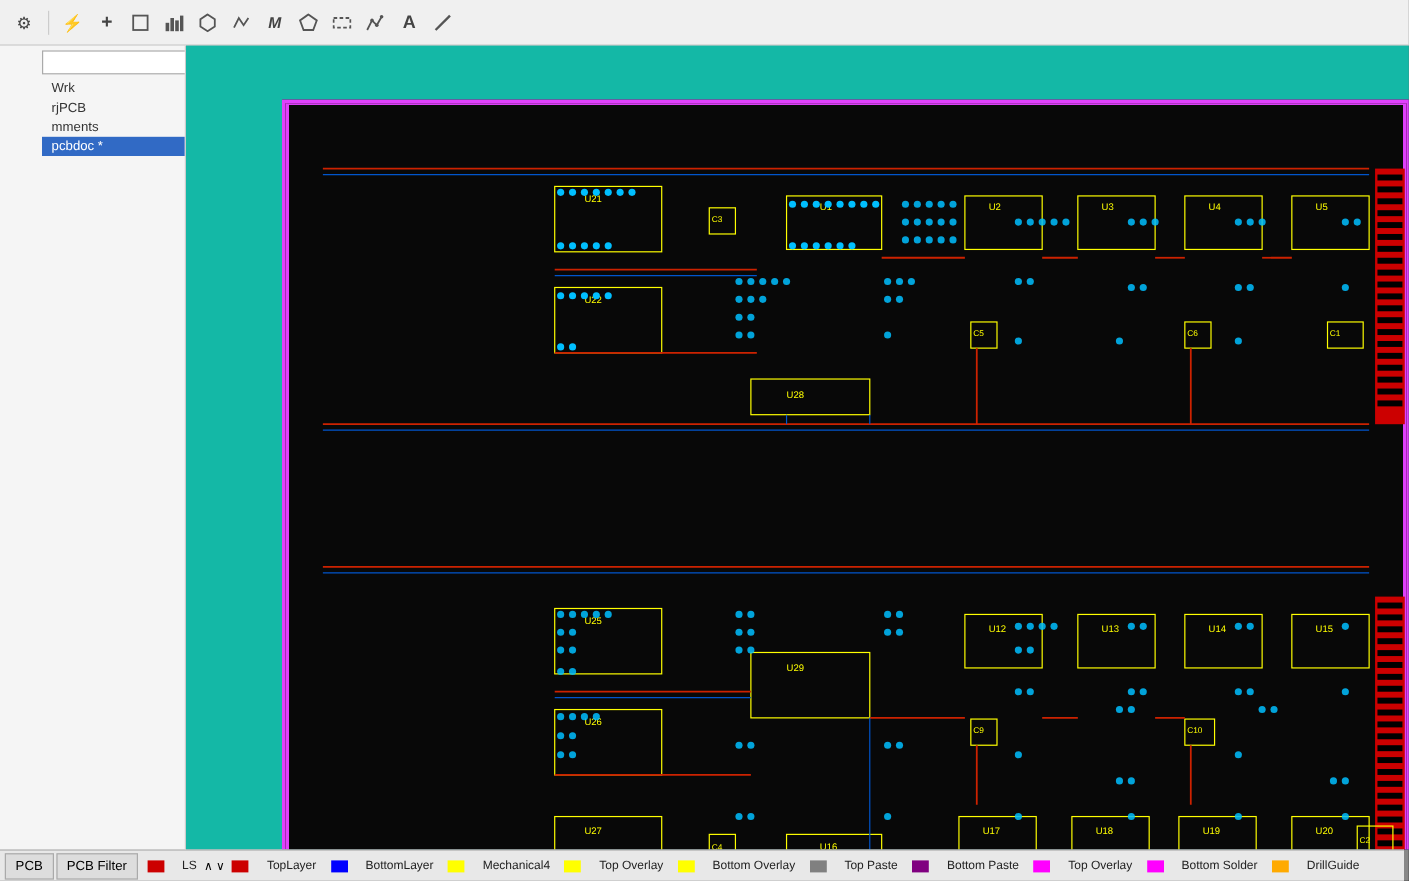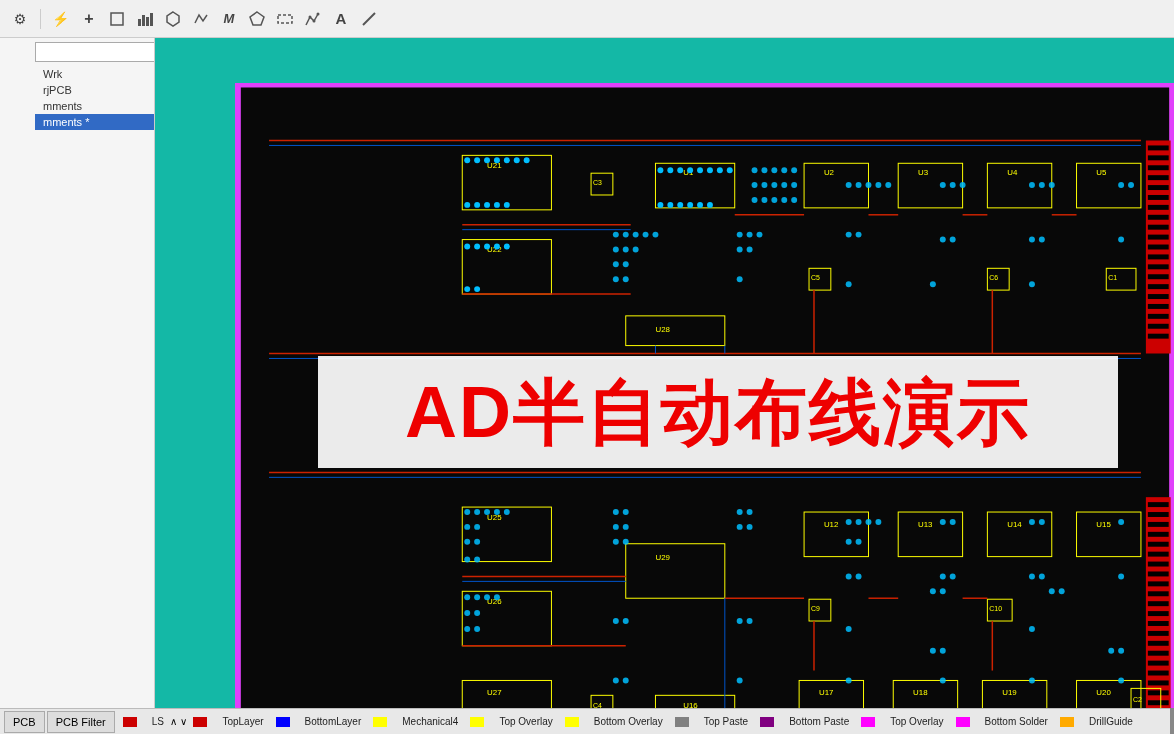--- a/index.html
+++ b/index.html
@@ -212,21 +212,21 @@
         <line x1="2" y1="14" x2="14" y2="2" stroke="#555" stroke-width="2"></line>
       </svg>
   </div>
 </div>
 
 <div id="left-panel">
   <input type="text" style="display: block; margin: 4px auto;" placeholder="">
   <div class="panel-item">Wrk</div>
   <div class="panel-item">rjPCB</div>
   <div class="panel-item">mments</div>
-  <div class="panel-item active">mments *</div>
+  <div class="panel-item active">pcbdoc *</div>
 </div>
 
 <div id="canvas-area">
 
   <div id="pcb-board">
 
     <svg class="pcb-svg" viewBox="0 0 940 650" xmlns="http://www.w3.org/2000/svg">
 
       <rect x="0" y="0" width="940" height="650" fill="#080808" stroke="#e040fb" stroke-width="3"></rect>
 
@@ -568,23 +568,20 @@
       <line x1="635" y1="517" x2="665" y2="517" stroke="#cc2200" stroke-width="1.5"></line>
       <line x1="730" y1="517" x2="755" y2="517" stroke="#cc2200" stroke-width="1.5"></line>
       <line x1="580" y1="540" x2="580" y2="590" stroke="#cc2200" stroke-width="1.5"></line>
       <line x1="760" y1="540" x2="760" y2="590" stroke="#cc2200" stroke-width="1.5"></line>
 
       <line x1="225" y1="500" x2="390" y2="500" stroke="#0055cc" stroke-width="1"></line>
       <line x1="490" y1="517" x2="490" y2="645" stroke="#0055cc" stroke-width="1"></line>
 
     </svg>
 
-    <div id="watermark">
-      <span id="watermark-text">AD半自动布线演示</span>
-    </div>
 
   </div>
 </div>
 
 <div id="status-bar">
   <div class="status-tab">PCB</div>
   <div class="status-tab">PCB Filter</div>
 
   <div class="layer-item">
     <div class="layer-color" style="background:#cc0000;"></div>

